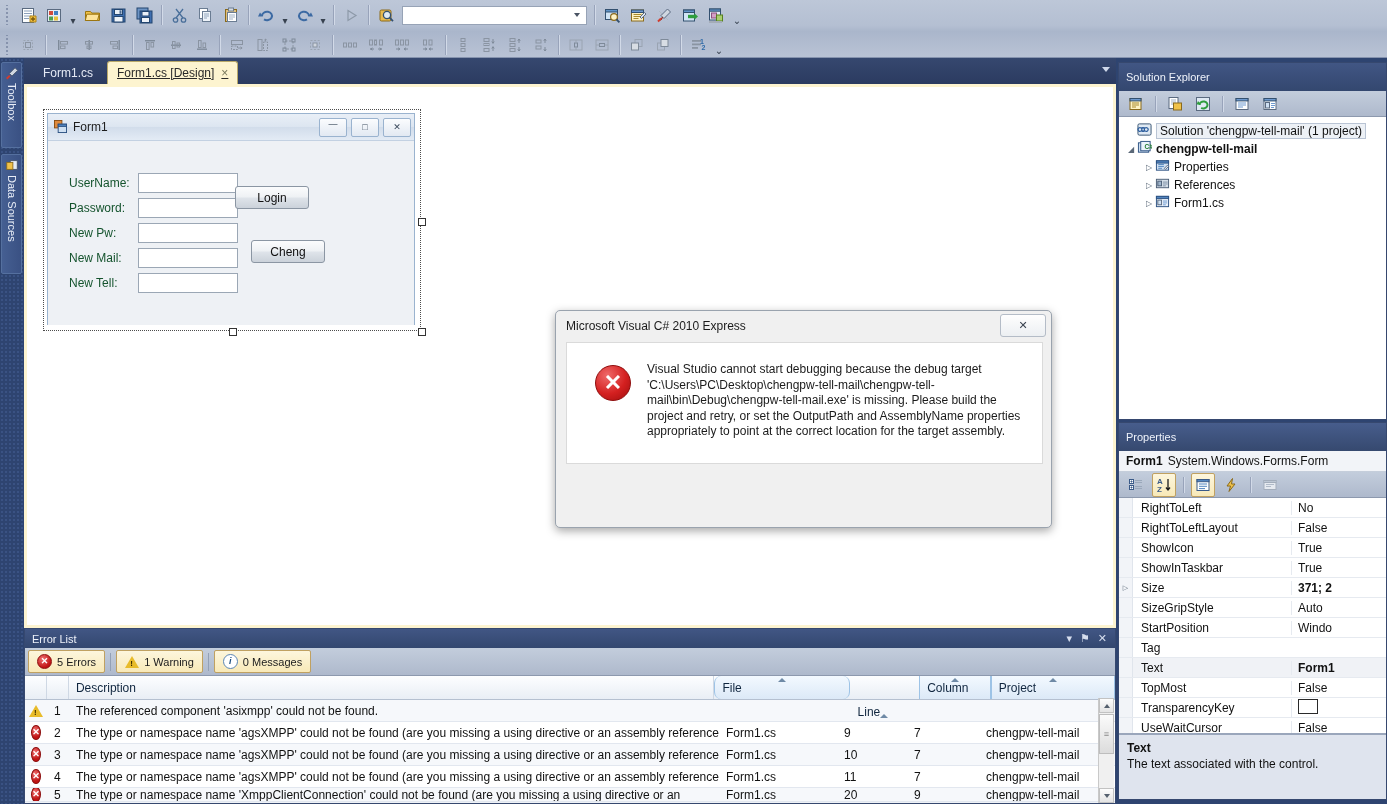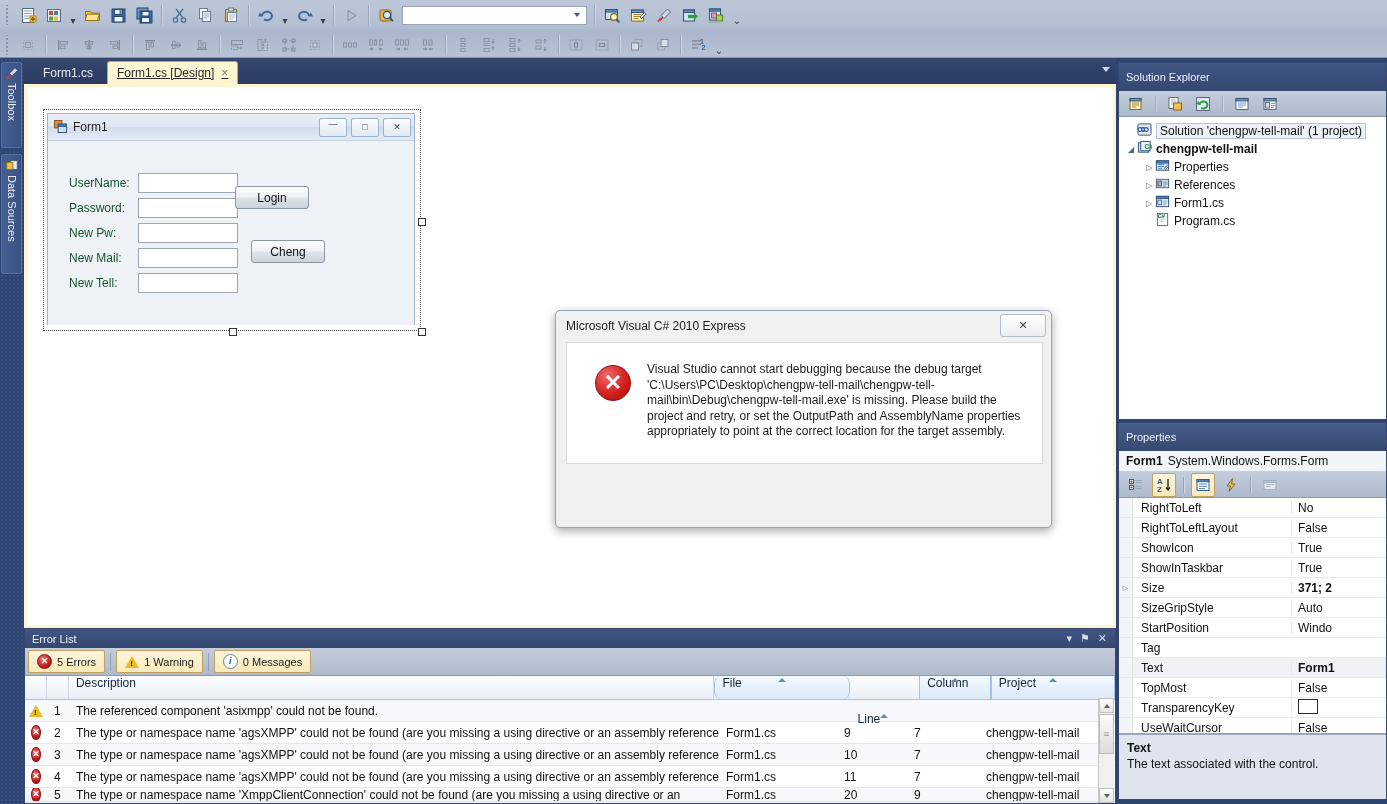--- a/index.html
+++ b/index.html
@@ -93,21 +93,21 @@
   #errlist-title .tbtns{margin-left:auto;display:flex;align-items:center;gap:8px;padding-right:4px;color:#d6deee;}
   #errlist-filters{height:27px;
      background:linear-gradient(to bottom,#c3cddc,#aeb9cc);
      display:flex;align-items:center;padding:0 3px;gap:3px;border-bottom:1px solid #8d99ae;}
   .filt{height:21px;display:flex;align-items:center;gap:5px;padding:0 8px;
      border:1px solid #c0a161;border-radius:2px;
      background:linear-gradient(to bottom,#fdf6dd,#f8e9b8);font-size:11px;color:#1b1b1b;}
   .filt-sep{width:1px;height:18px;background:#93a0b5;margin:0 2px;}
   #errlist-head{height:23px;display:flex;background:linear-gradient(to bottom,#fdfeff,#e9eef5);
      border-bottom:1px solid #b5c0d0;font-size:12px;color:#10263f;}
-  .ehcell{display:flex;padding:0 7px;box-sizing:border-box;position:relative;
+  .ehcell{display:flex;align-items:center;padding:0 7px;box-sizing:border-box;position:relative;
      border-right:1px solid #cfd8e4;}
   .ehcell.sortable{background:linear-gradient(to bottom,#f3f9ff,#dce9f7);border:1px solid #9dc3e6;
      border-top:none;border-bottom:none;}
   .sortcaret{position:absolute;top:2px;left:50%;margin-left:-4px;
      border-left:4px solid transparent;border-right:4px solid transparent;border-bottom:4px solid #6f8aa6;}
   .erow{display:flex;height:21px;align-items:center;font-size:12px;color:#111;
      border-bottom:1px solid #e2e7ef;}
   .erow:nth-child(odd){background:#f6f8fb;}
   .erow:nth-child(even){background:#ffffff;}
   .ecell{padding:0 7px;box-sizing:border-box;white-space:nowrap;overflow:hidden;}
@@ -740,31 +740,20 @@
       <span>
         <svg width="15" height="15" viewBox="0 0 16 16">
             <rect x="1.5" y="2.5" width="13" height="11" fill="#eaf2fb" stroke="#2c5182"></rect>
             <rect x="1.5" y="2.5" width="13" height="2.4" fill="#5285bf" stroke="#2c5182"></rect>
             <rect x="3" y="6.5" width="4" height="5" fill="#cfe0f2" stroke="#5a6a80"></rect>
             <path d="M8.5 7.5h4.5M8.5 9.5h4.5M8.5 11.5h3" stroke="#6e9ad0"></path>
           </svg>
       </span>
       <span class="tlabel">Form1.cs</span>
     </div>
-    <div class="trow" style="padding-left:20px;">
-      <span class="twisty"></span>
-      <span>
-        <svg width="15" height="15" viewBox="0 0 16 16">
-            <rect x="2.5" y="1.5" width="11" height="13" fill="#f6fafe" stroke="#5a6a80"></rect>
-            <path d="M5 5h6M5 7.5h6M5 10h4" stroke="#b9c9dc"></path>
-            <text x="3" y="6" font-size="6" fill="#1f7a2f" font-family="sans-serif" font-weight="bold">C#</text>
-          </svg>
-      </span>
-      <span class="tlabel">Program.cs</span>
-    </div>
   </div>
 </div>
 
 <div id="props">
   <div class="pnl-title light">
     <span>Properties</span>
   </div>
   <div id="props-obj">
     <b>Form1</b>
     <span>System.Windows.Forms.Form</span>

